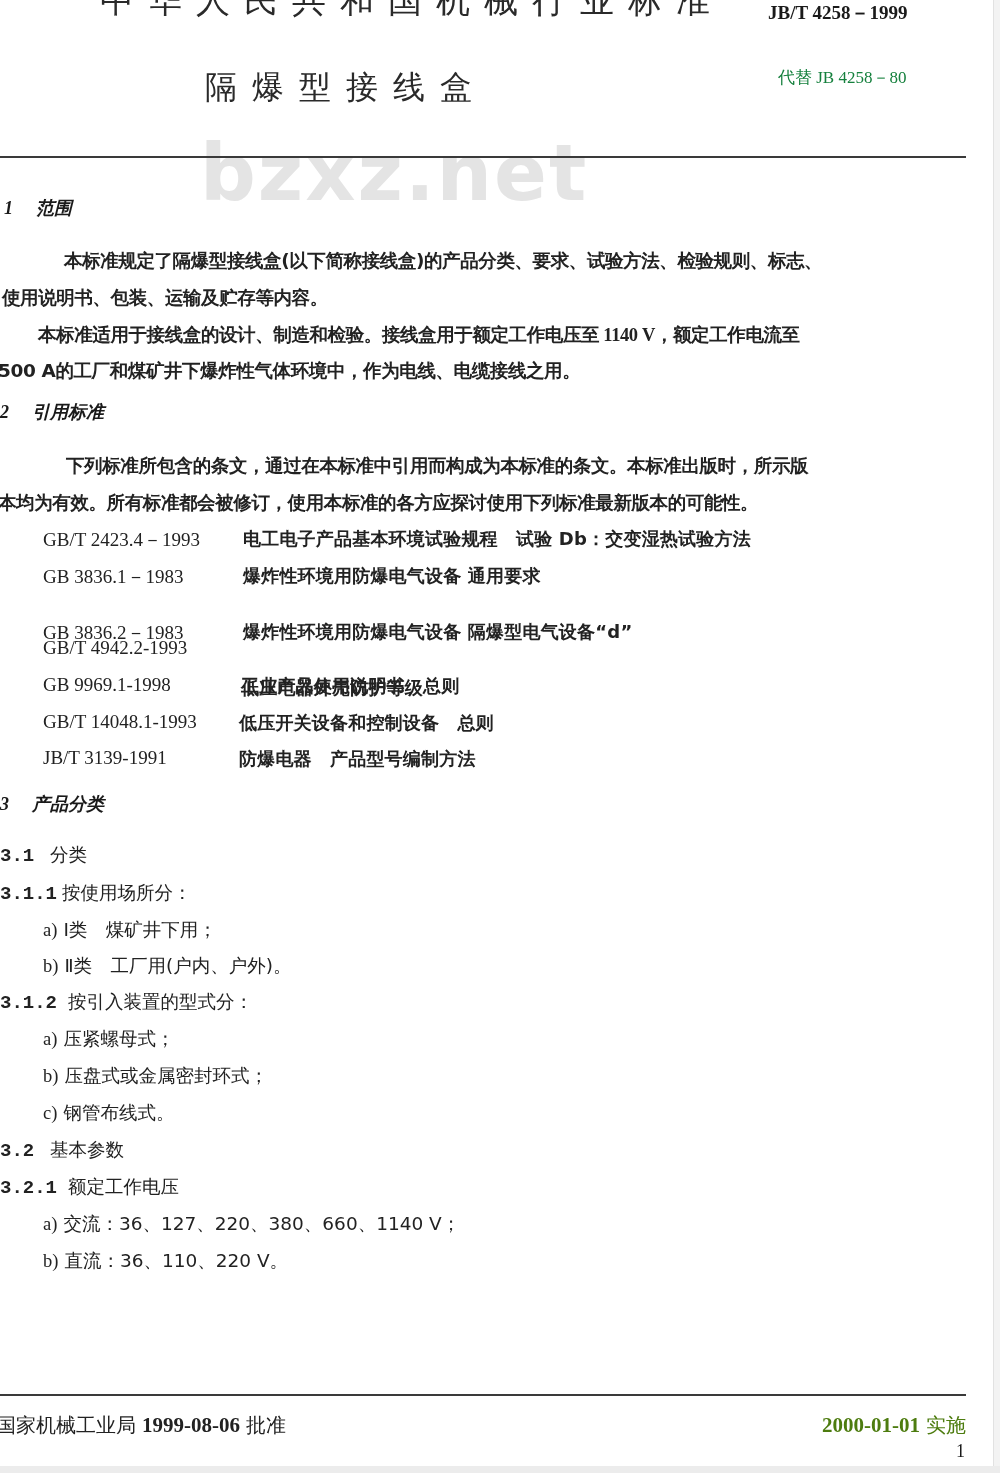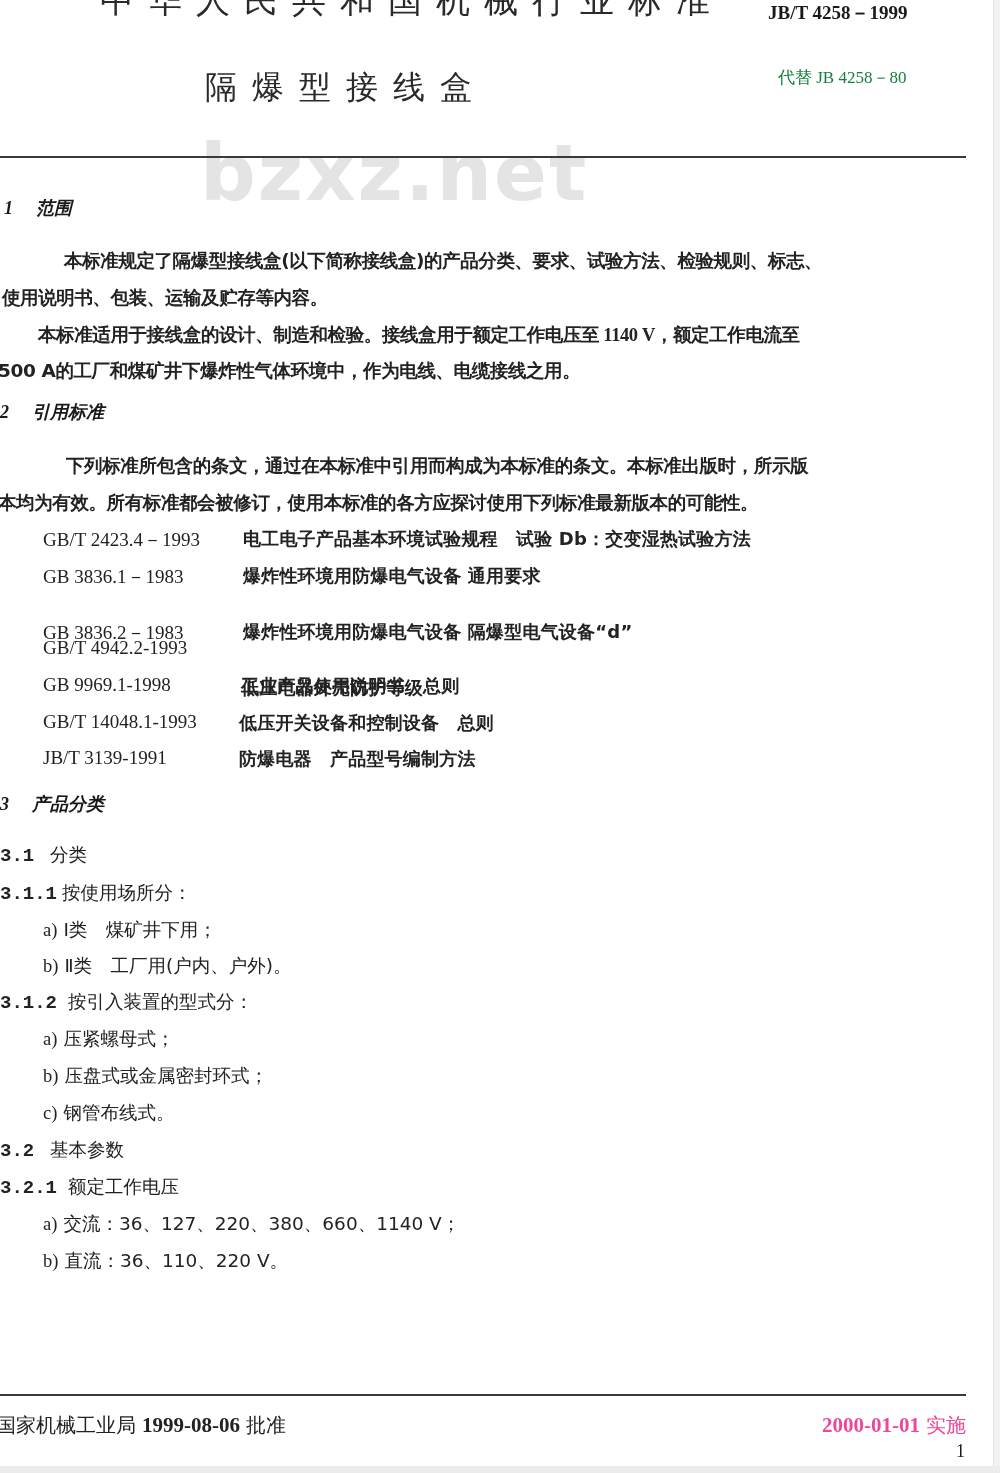--- a/index.html
+++ b/index.html
@@ -137,21 +137,21 @@
     .footer-left .date, .footer-right .date {
       font-family: "Liberation Serif", serif;
       font-weight: bold;
       font-size: 21px;
       margin: 0 6px;
     }
     .footer-right {
       right: 34px; top: 1412px;
       font-size: 20px;
       font-family: "DejaVu Serif", serif;
-      color: #ec4899;
+      color: #4d7c0f;
       text-align: center;
     }
     .page-number {
       left: 956px; top: 1441px;
       font-size: 18px;
       font-family: "Liberation Serif", serif;
     }
   </style>
 </head>
 <body>

